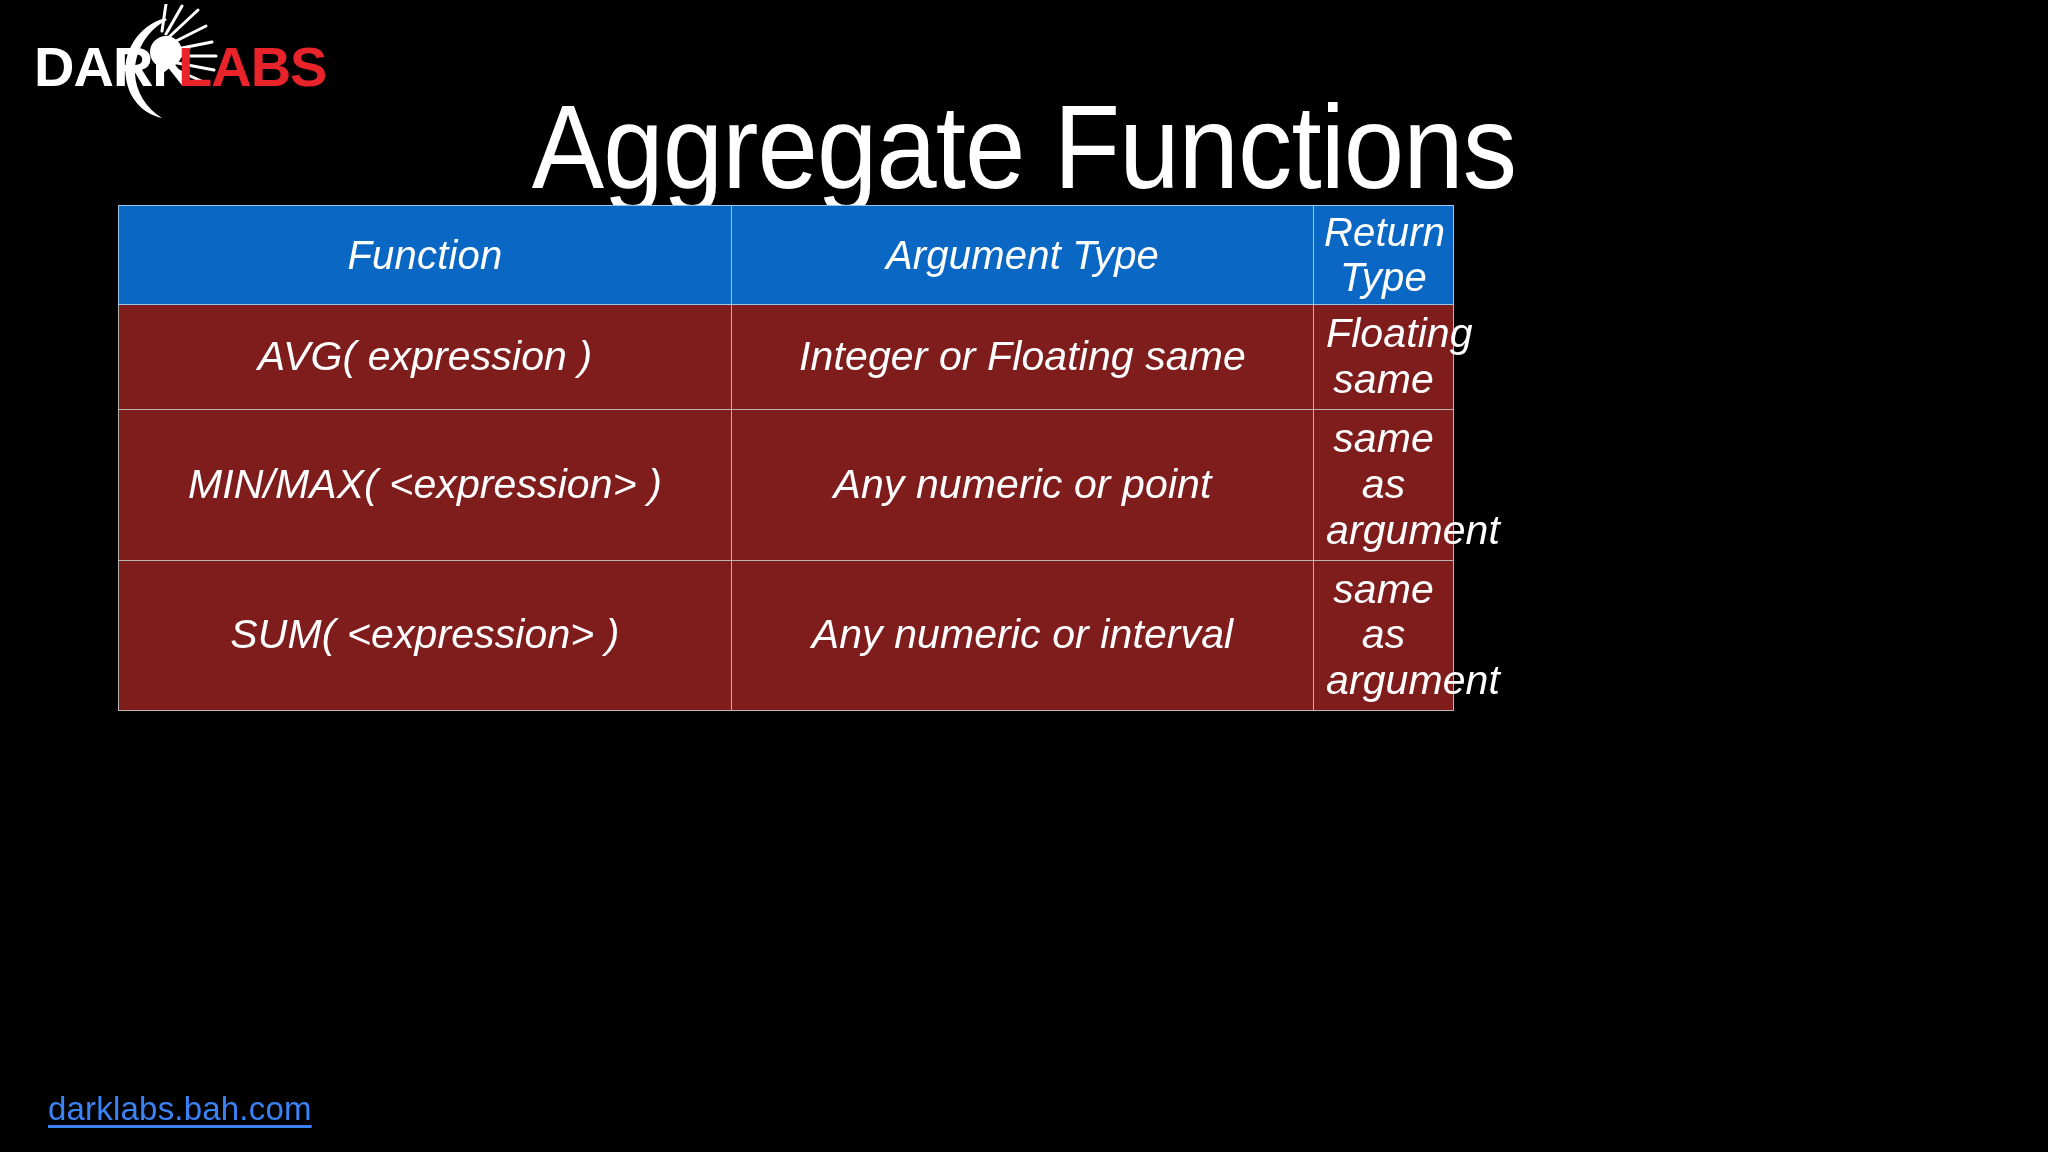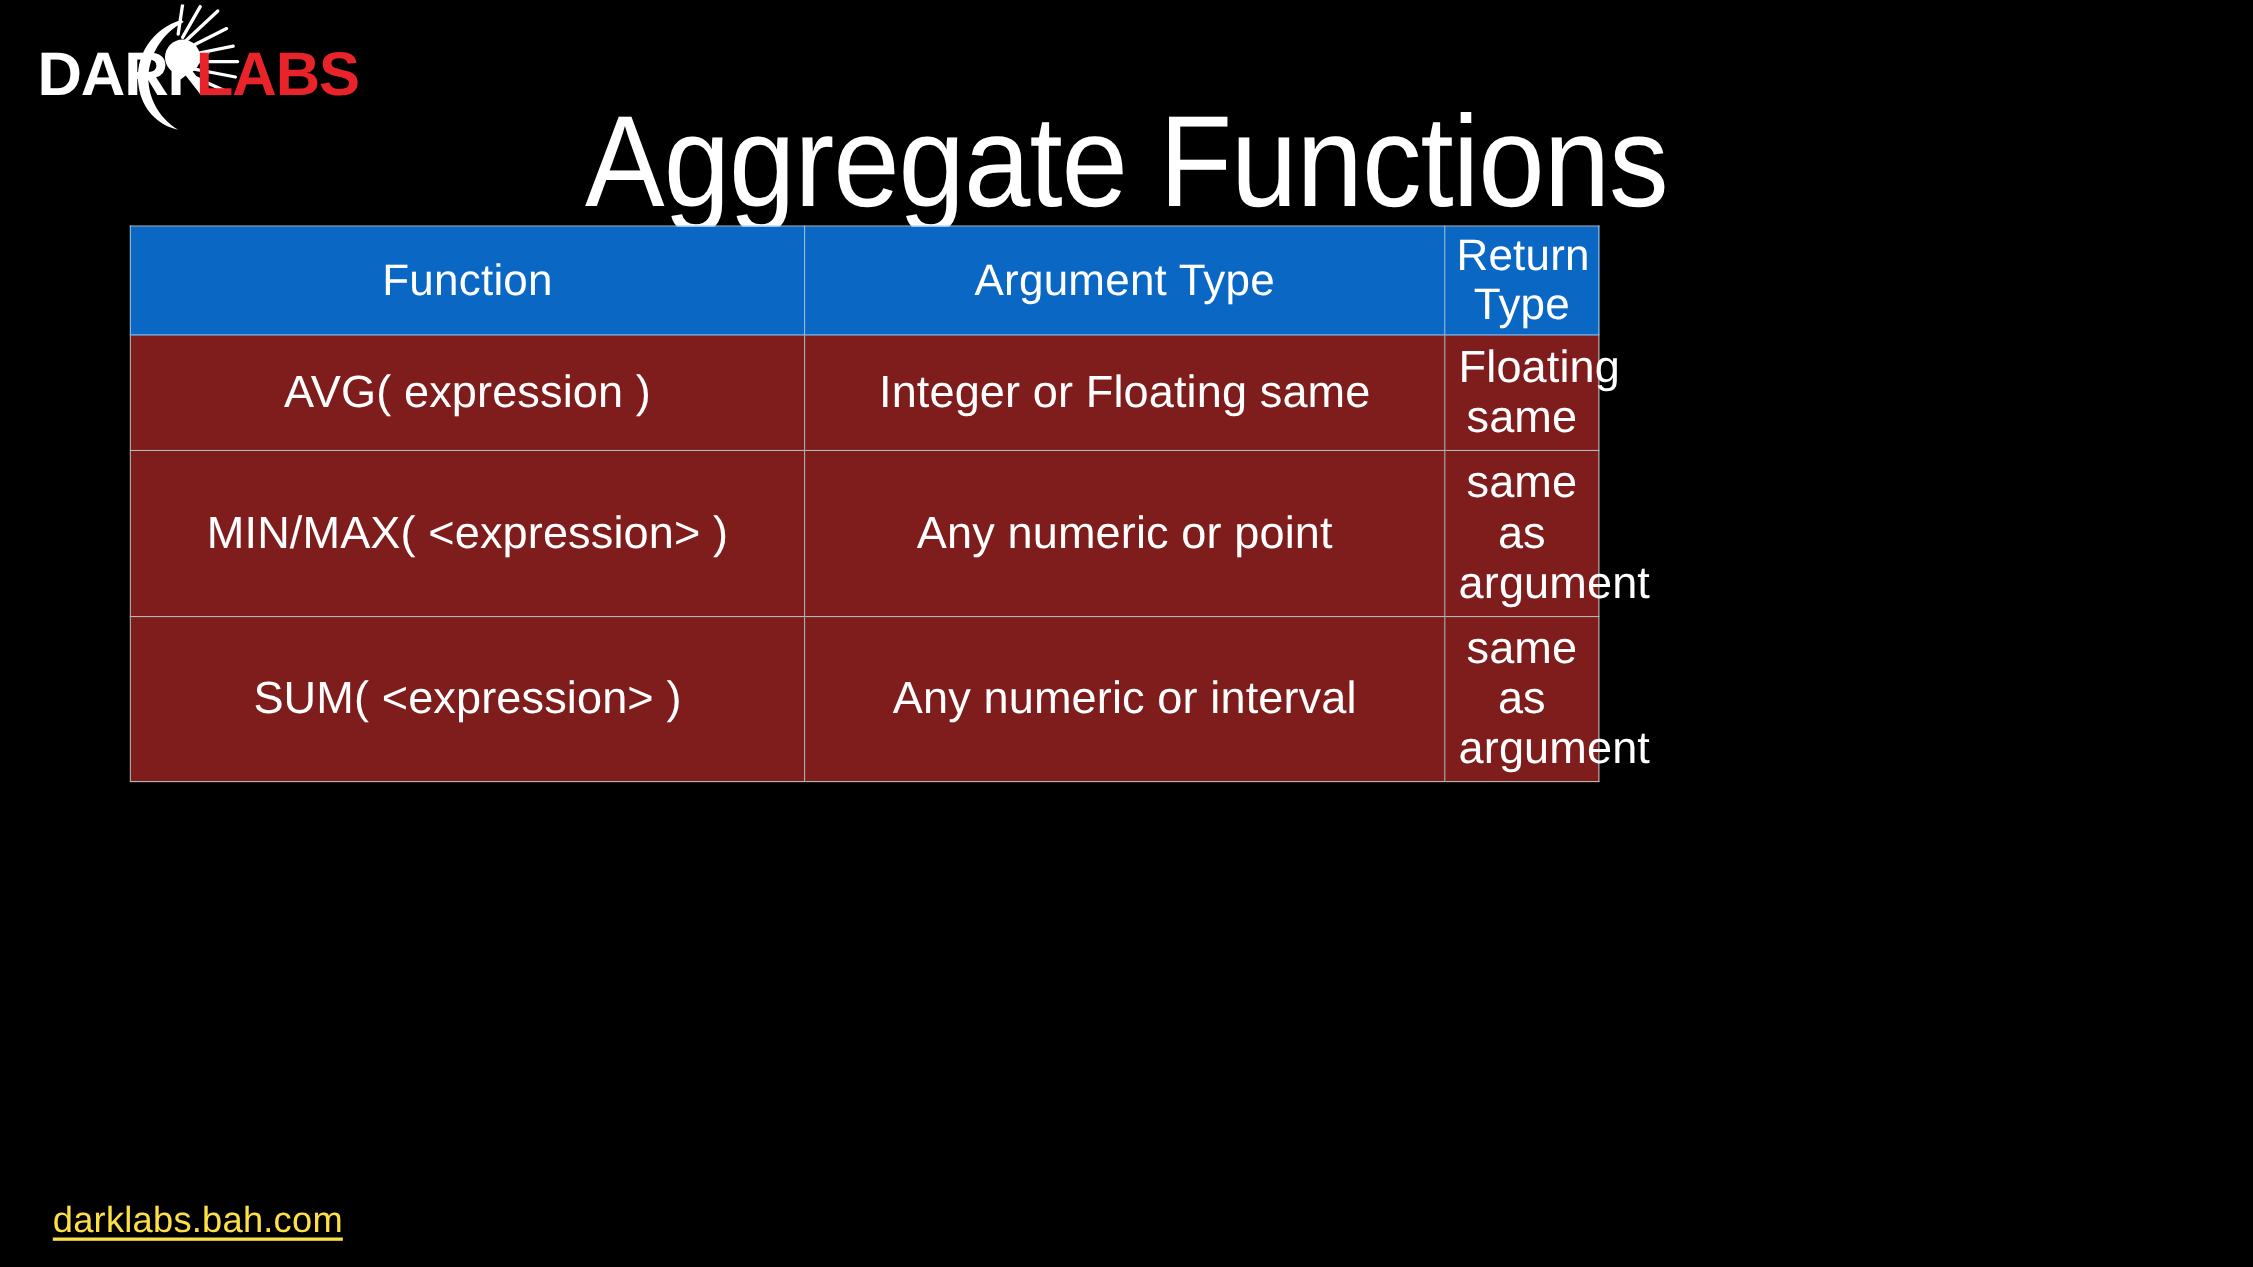--- a/index.html
+++ b/index.html
@@ -49,20 +49,21 @@
     position: absolute;
     left: 118px;
     top: 205px;
     width: 1335px;
   }
 
   table.func-table {
     width: 1335px;
     border-collapse: collapse;
     table-layout: fixed;
+    font-style: italic;
   }
 
   table.func-table col.c1 { width: 613px; }
   table.func-table col.c2 { width: 582px; }
   table.func-table col.c3 { width: 140px; }
 
   table.func-table th,
   table.func-table td {
     text-align: center;
     vertical-align: middle;
@@ -95,21 +96,21 @@
 
   .cell-two-line { display: block; }
 
   
   .footer-link {
     position: absolute;
     left: 48px;
     top: 1090px;
     font-size: 33px;
     font-weight: 300;
-    color: #fde047;
+    color: #3b82f6;
     text-decoration: underline;
     text-underline-offset: 5px;
     letter-spacing: 0.2px;
   }
 </style>
 </head>
 <body>
 
 <div class="logo">
   <svg width="340" height="120" viewBox="0 0 340 120">

